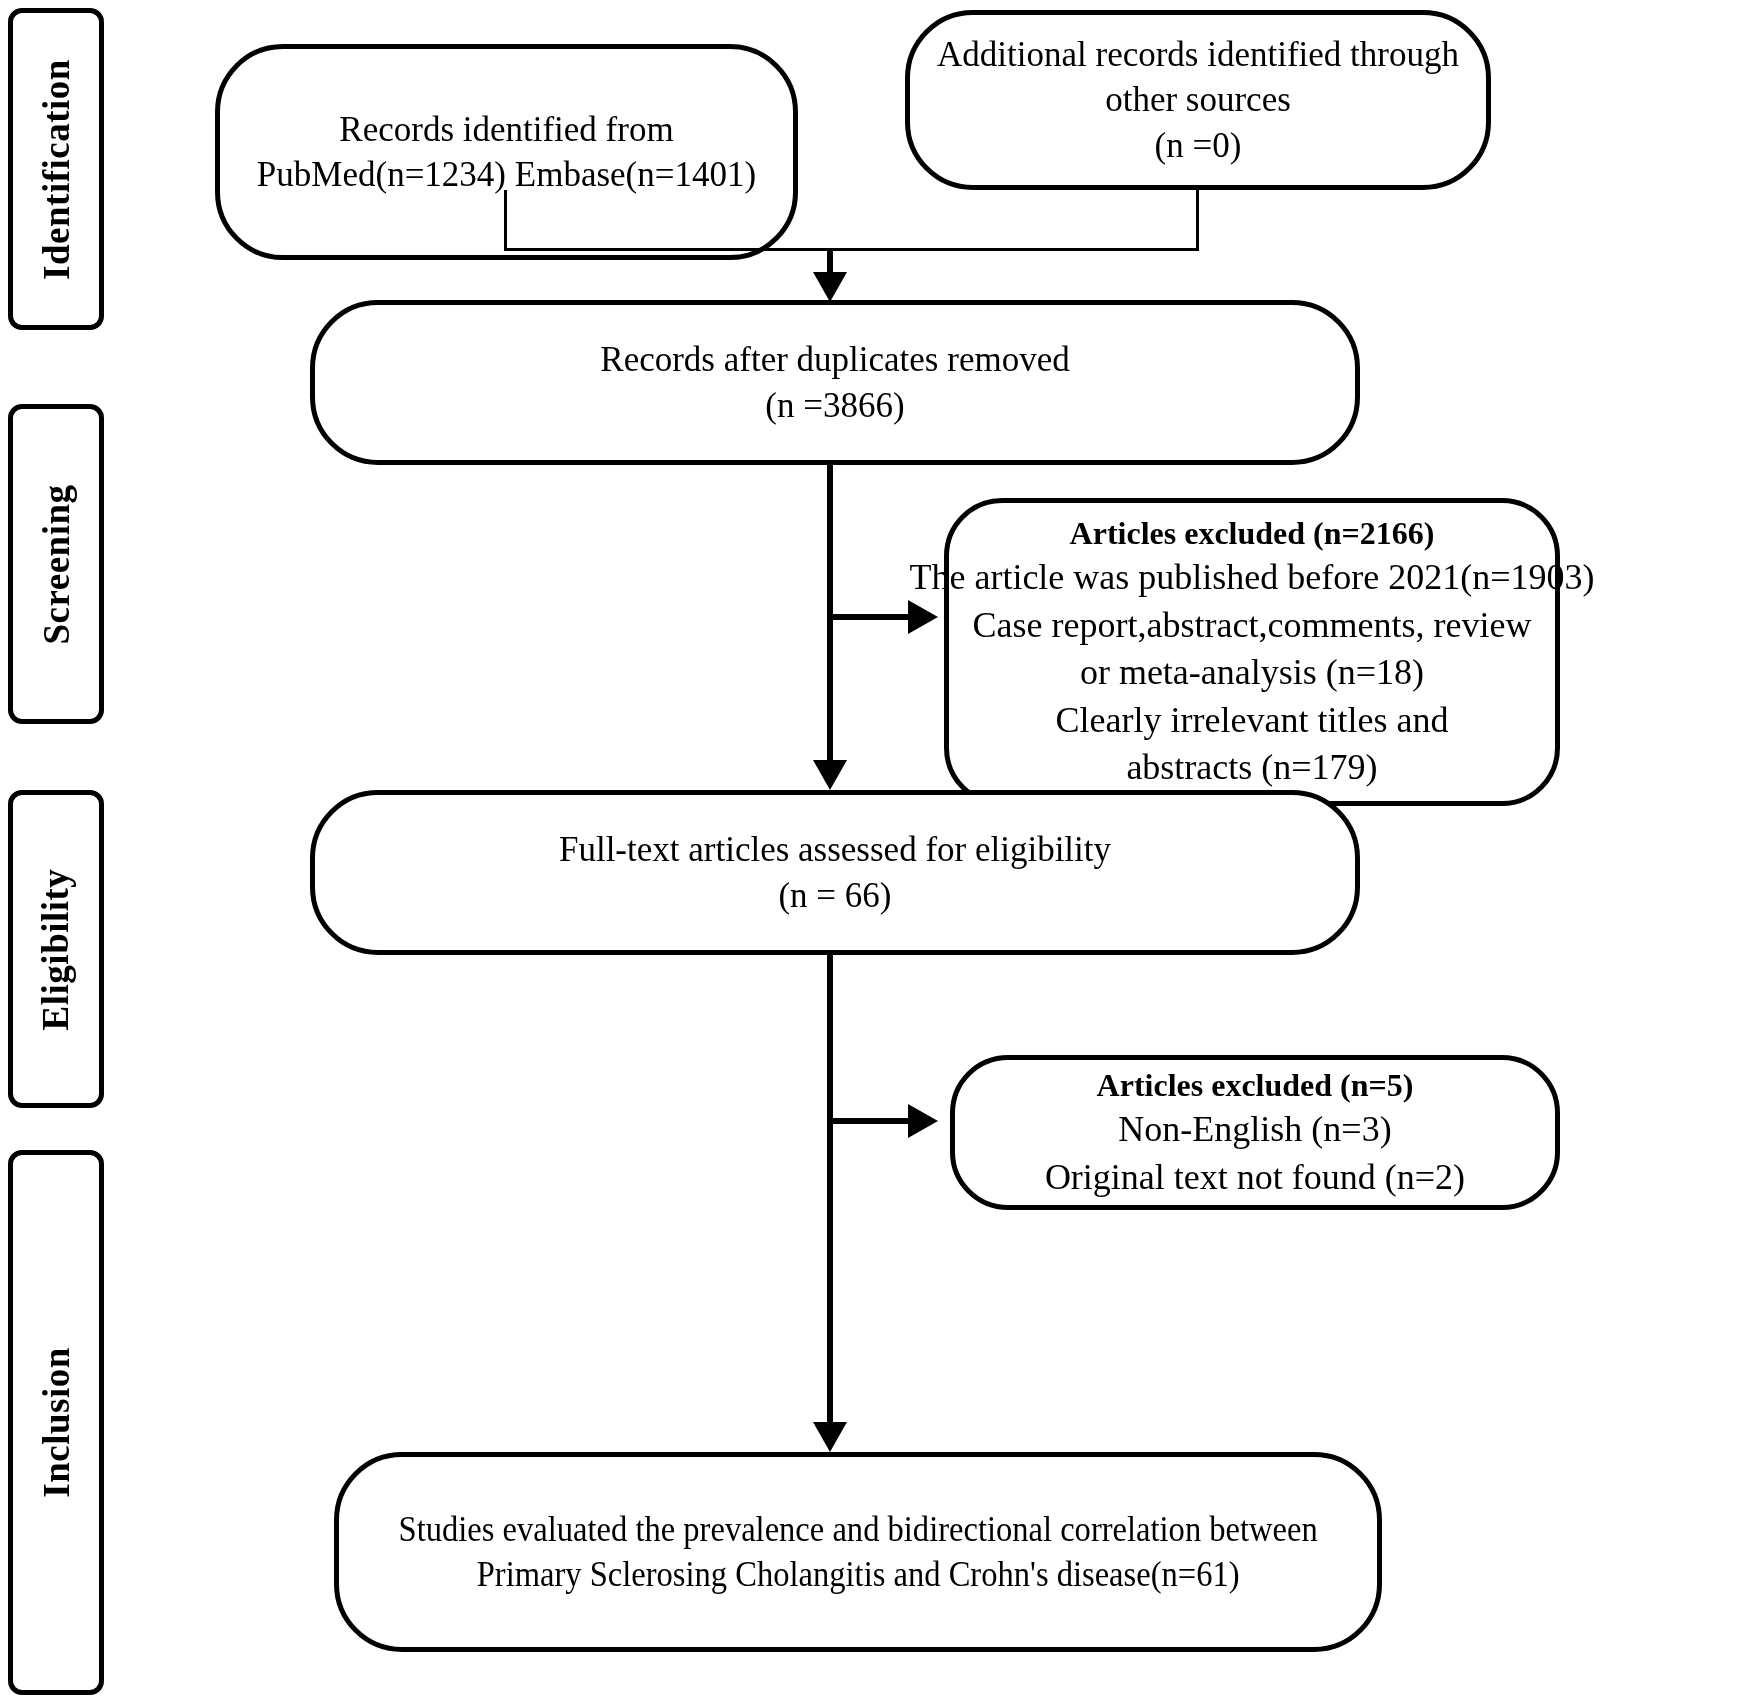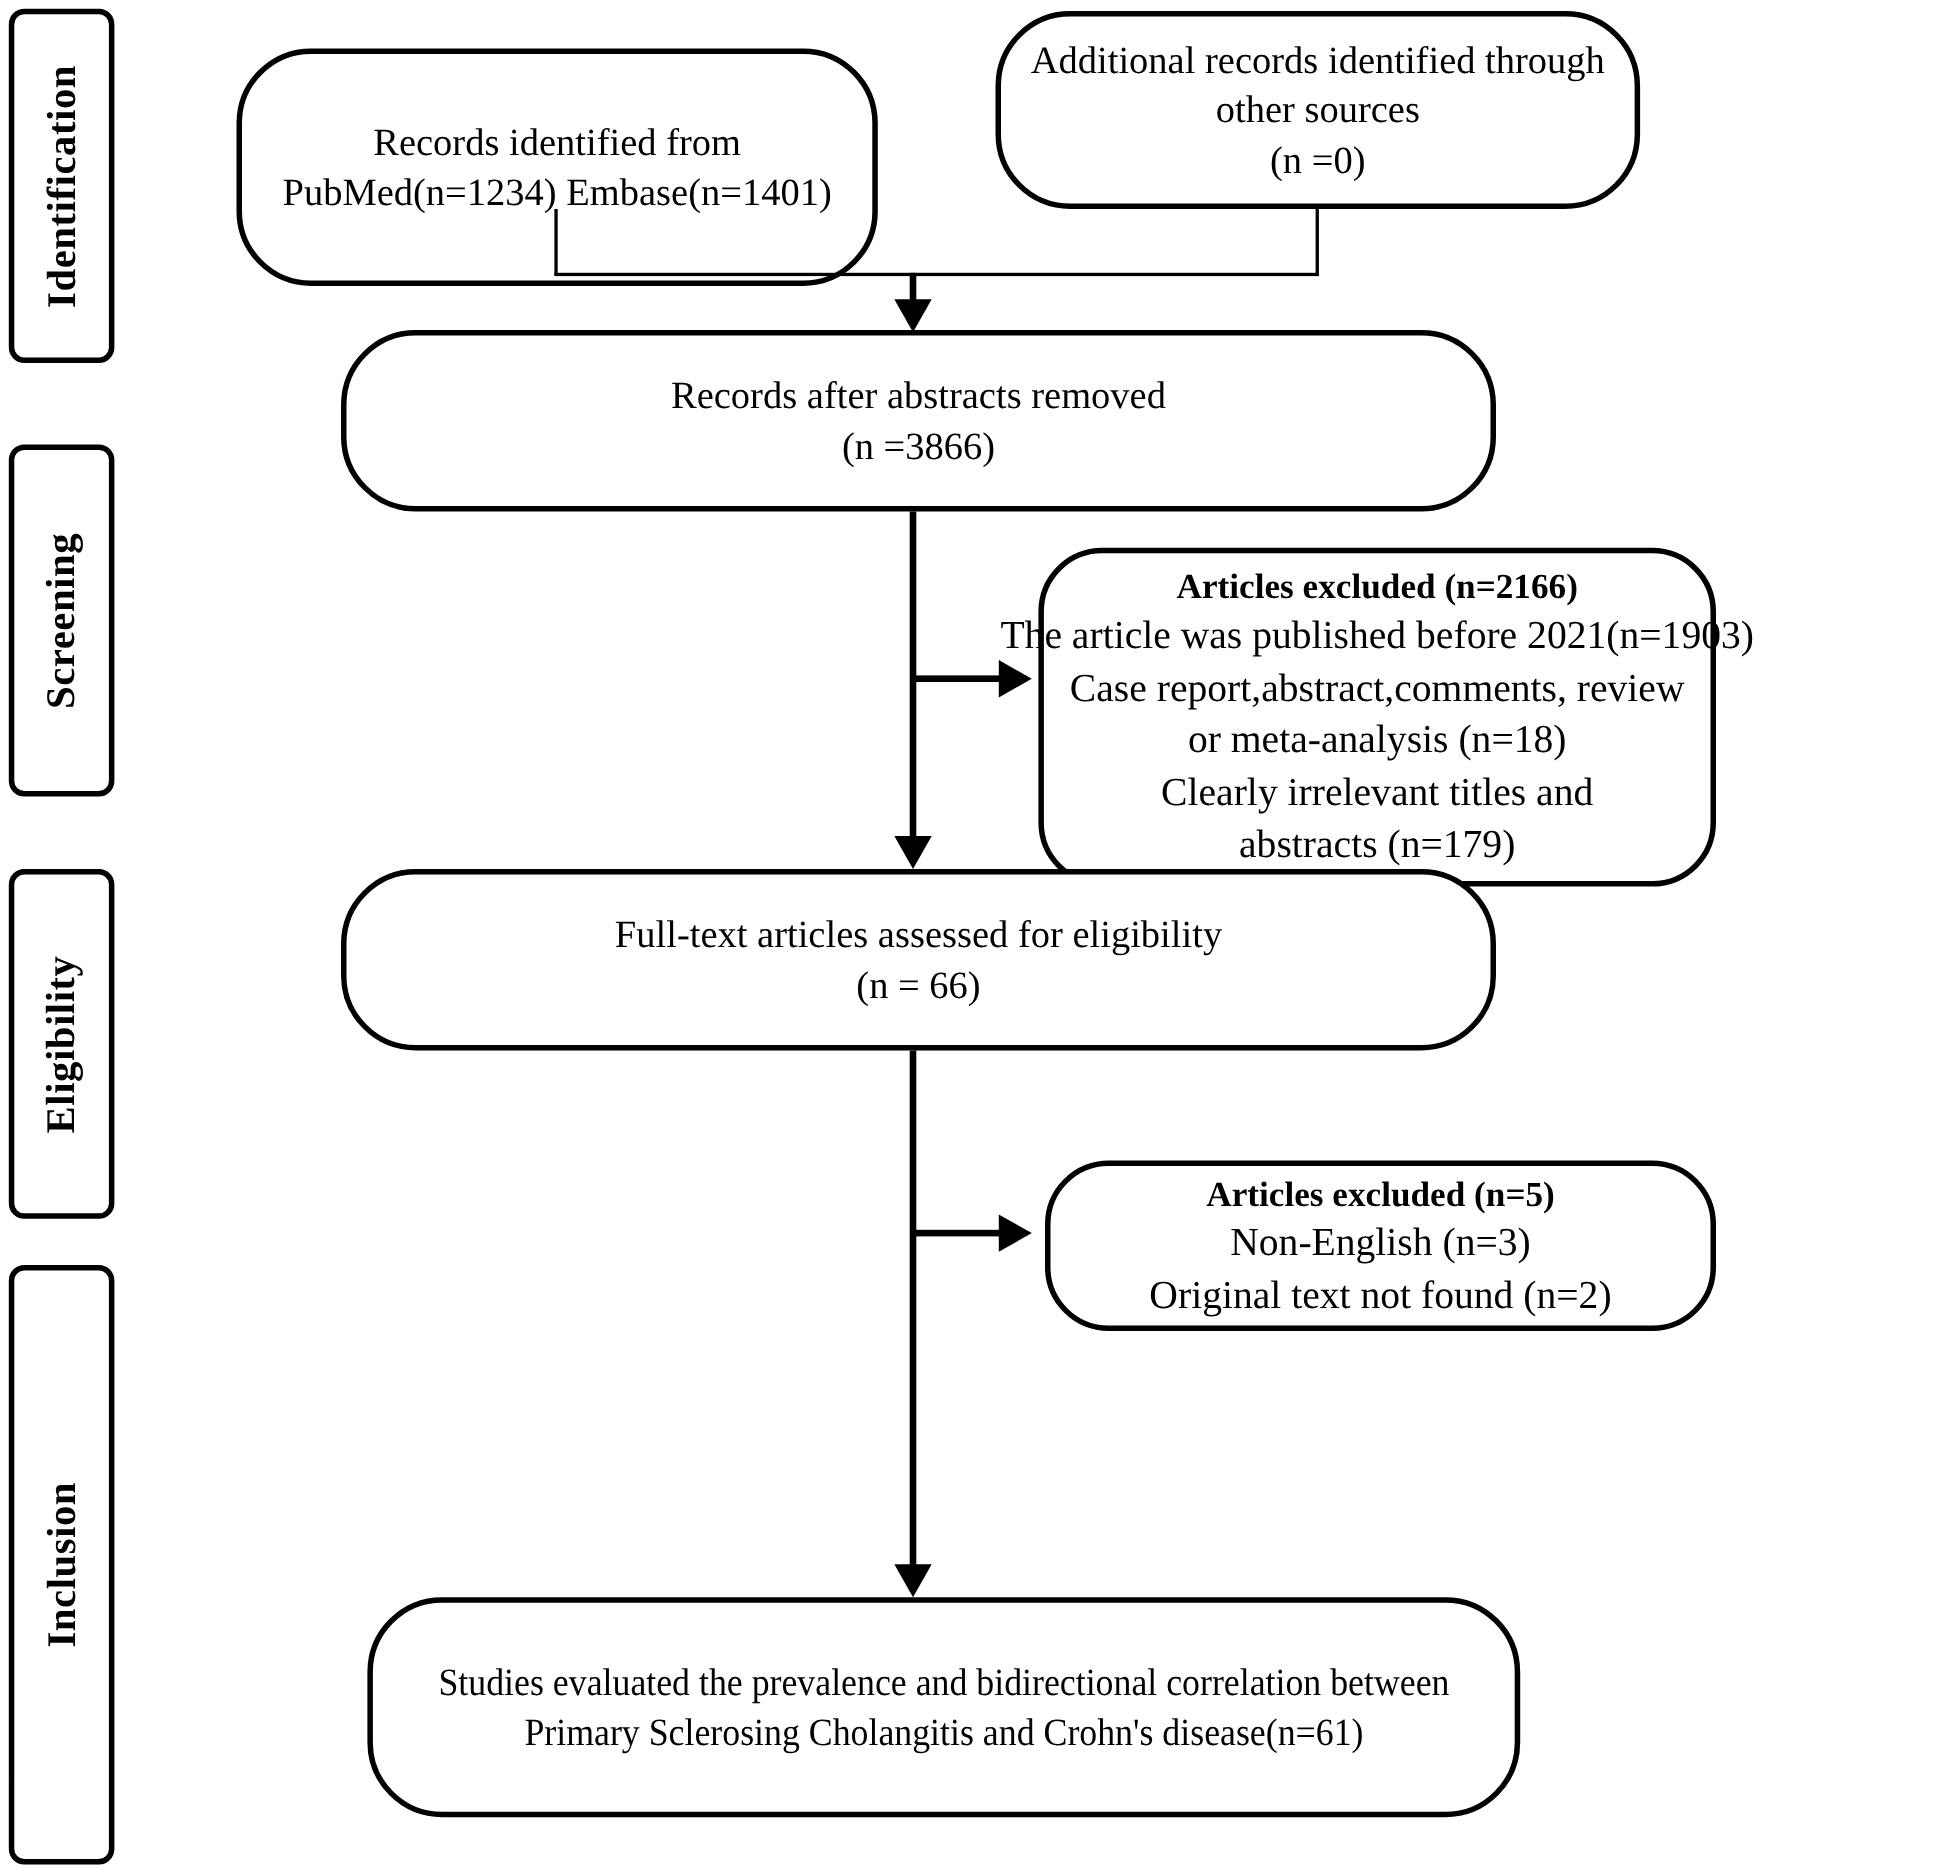--- a/index.html
+++ b/index.html
@@ -129,21 +129,21 @@
     <span class="ln">(n =0)</span>
   </div>
 
   <div class="vline thin" style="left:504px; top:190px; width:3px; height:60px;"></div>
   <div class="vline thin" style="left:1196px; top:190px; width:3px; height:60px;"></div>
   <div class="hline thin" style="left:504px; top:248px; width:695px; height:3px;"></div>
   <div class="vline" style="left:827px; top:248px; width:6px; height:36px;"></div>
   <div class="arrow-down" style="left:813px; top:272px;"></div>
 
   <div class="flow-box" style="left:310px; top:300px; width:1050px; height:165px;">
-    <span class="ln">Records after abstracts removed</span>
+    <span class="ln">Records after duplicates removed</span>
     <span class="ln">(n =3866)</span>
   </div>
 
   <div class="vline" style="left:827px; top:465px; width:6px; height:310px;"></div>
   <div class="arrow-down" style="left:813px; top:760px;"></div>
 
   <div class="hline" style="left:830px; top:614px; width:85px; height:6px;"></div>
   <div class="arrow-right" style="left:908px; top:600px;"></div>
 
   <div class="flow-box excl" style="left:944px; top:498px; width:616px; height:308px; border-radius:58px;">

